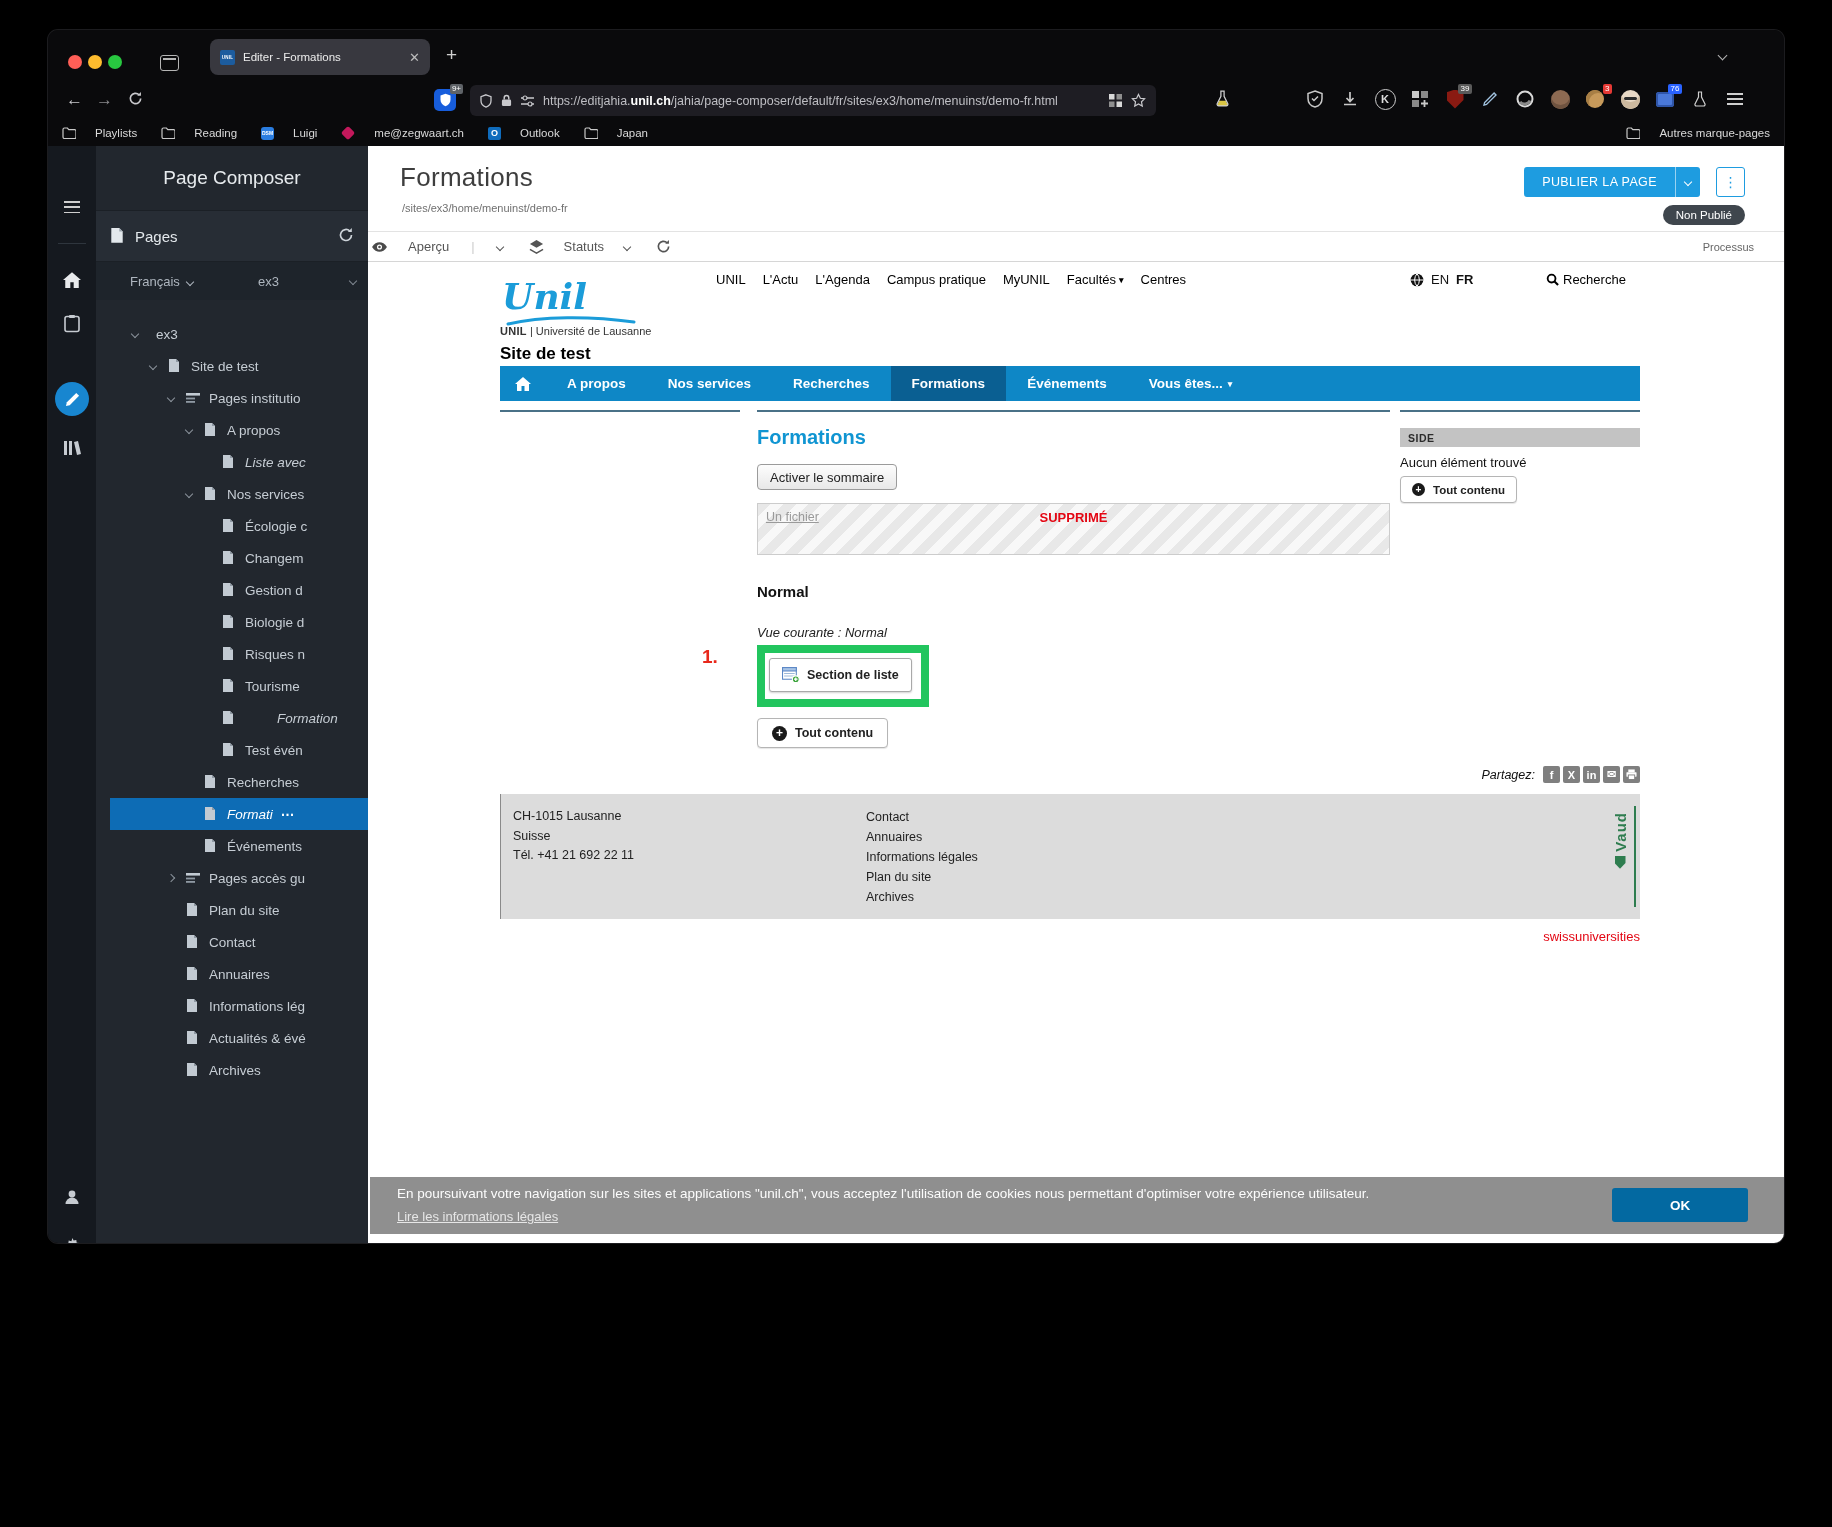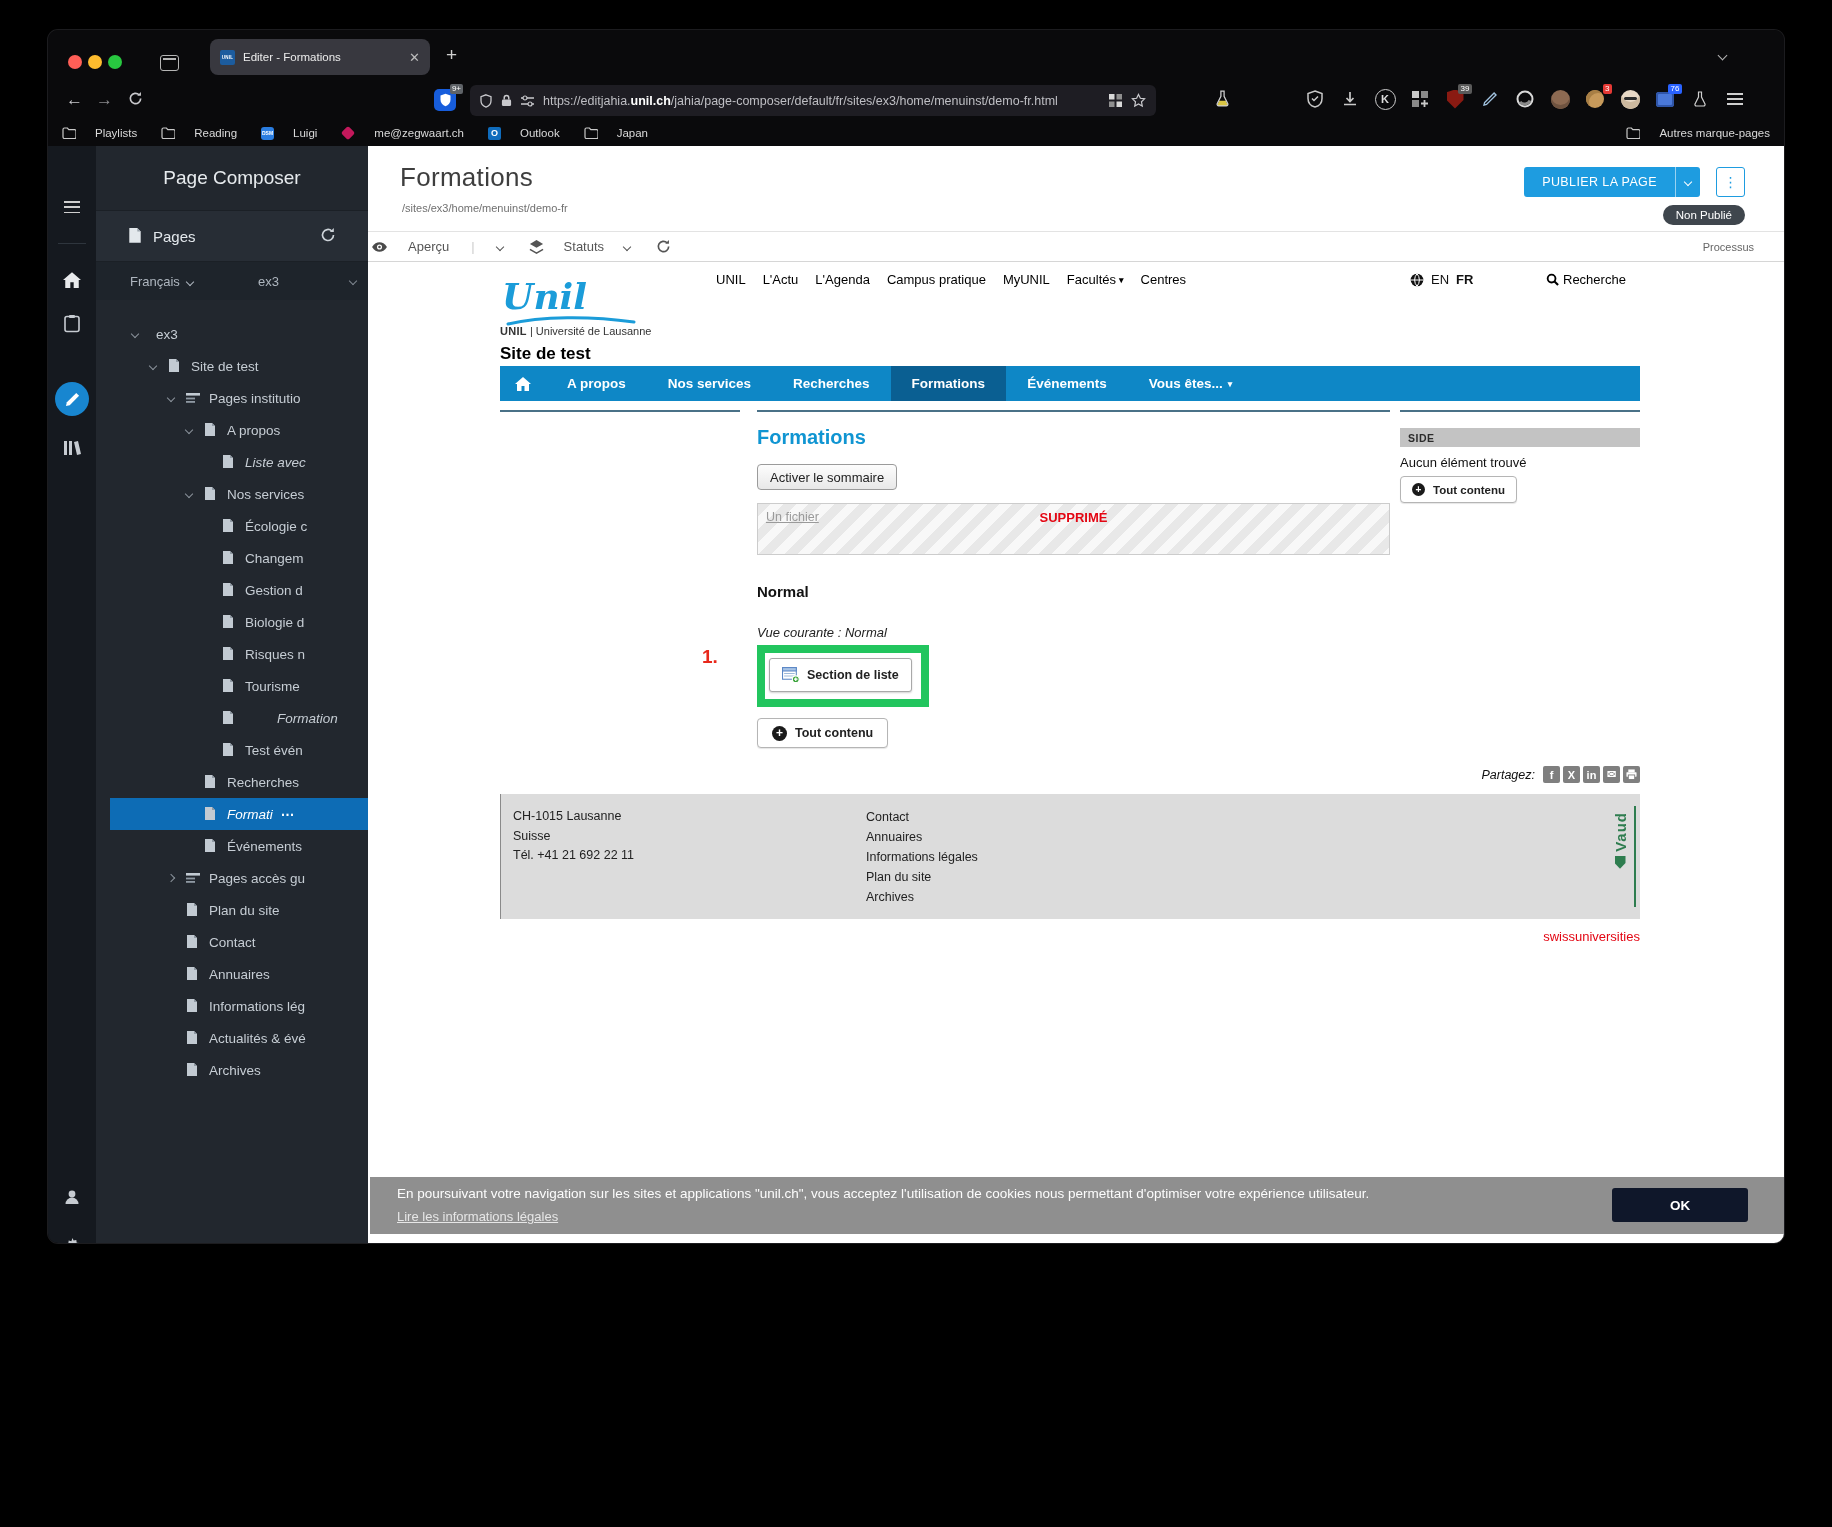--- a/index.html
+++ b/index.html
@@ -57,21 +57,21 @@
   .chip.mailmark{background:#c2185b;transform:rotate(45deg);width:10px;height:10px;border-radius:2px;margin:0 2px;}
   
   .content{display:flex;height:1097px;}
   .rail{width:48px;background:#15191f;position:relative;flex:none;}
   .rail-item{position:absolute;left:0;width:48px;display:flex;justify-content:center;}
   .rail-div{position:absolute;left:10px;right:10px;top:97px;height:1px;background:#2e353d;}
   .rail-blue{width:34px;height:34px;background:#1886d0;border-radius:50%;display:flex;align-items:center;justify-content:center;}
   
   .panel{width:272px;background: #22272e;color:#c8cfd6;flex:none;display:flex;flex-direction:column;}
   .panel-header{height:64px;display:flex;align-items:center;justify-content:center;font-size:19px;color:#e7ebee;}
-  .pages-row{height:52px;background:#272d35;border-top:1px solid #1b2026;border-bottom:1px solid #1b2026;display:flex;align-items:center;padding:0 32px;gap:11px;font-size:15px;color:#e3e8ec;box-sizing:border-box;}
+  .pages-row{height:52px;background:#272d35;border-top:1px solid #1b2026;border-bottom:1px solid #1b2026;display:flex;align-items:center;padding:0 14px;gap:11px;font-size:15px;color:#e3e8ec;box-sizing:border-box;}
   .pages-row .refresh{margin-left:auto;color:#ccd2d8;}
   .lang-row{position:relative;height:38px;background:#1e242b;display:flex;align-items:center;padding-left:34px;font-size:13px;color:#aeb6bf;box-sizing:border-box;}
   .lang-row .sitekey{position:absolute;left:162px;}
   .lang-row .edge-chev{position:absolute;right:12px;color:#7f8790;}
   .tree{flex:1;padding-top:18px;font-size:13.5px;overflow:hidden;}
   .tree-row{height:32px;display:flex;align-items:center;color:#c6cdd4;white-space:nowrap;overflow:hidden;box-sizing:border-box;}
   .tree-row .slot{width:18px;flex:none;color:#8b939b;display:flex;align-items:center;}
   .tree-row .ticon{width:17px;flex:none;display:flex;align-items:center;}
   .tree-row .tlabel{margin-left:6px;overflow:hidden;text-overflow:clip;}
   .tree-row.ital .tlabel{font-style:italic;}
@@ -145,21 +145,21 @@
   .f-address{width:365px;padding-left:12px;font-size:12.5px;color:#222;line-height:19.5px;box-sizing:border-box;}
   .f-links{font-size:12.5px;color:#222;line-height:20px;}
   .f-vaud{position:absolute;right:4px;top:12px;bottom:12px;width:30px;border-right:2px solid #2e7d4f;display:flex;flex-direction:column;align-items:center;justify-content:flex-start;gap:4px;padding-top:6px;box-sizing:border-box;}
   .vaud-text{writing-mode:vertical-rl;transform:rotate(180deg);color:#2e7d4f;font-weight:bold;font-size:15px;letter-spacing:1px;}
   .vaud-shield{width:11px;height:13px;background:#2e7d4f;clip-path:polygon(0 0,100% 0,100% 55%,50% 100%,0 55%);}
   .swiss{margin-top:10px;text-align:right;color:#e30613;font-size:13px;font-weight:500;}
   
   .cookie-banner{position:absolute;left:2px;right:0;bottom:9px;height:57px;background:#8f8f8f;}
   .cookie-text{position:absolute;left:27px;top:9px;font-size:13.5px;color:#fdfdfd;white-space:nowrap;}
   .cookie-link{position:absolute;left:27px;top:32px;font-size:13px;color:#e6e6e6;text-decoration:underline;}
-  .cookie-ok{position:absolute;right:36px;top:11px;width:136px;height:34px;background:#0f172a;color:#fff;font-weight:bold;font-size:13.5px;border-radius:3px;display:flex;align-items:center;justify-content:center;}
+  .cookie-ok{position:absolute;right:36px;top:11px;width:136px;height:34px;background:#0369a1;color:#fff;font-weight:bold;font-size:13.5px;border-radius:3px;display:flex;align-items:center;justify-content:center;}
 </style>
 </head>
 <body>
 
 <div class="window">
 
   <div class="titlebar">
     <span class="light" style="left:20px;background:#ff5f57"></span>
     <span class="light" style="left:40px;background:#febc2e"></span>
     <span class="light" style="left:60px;background:#28c840"></span>

